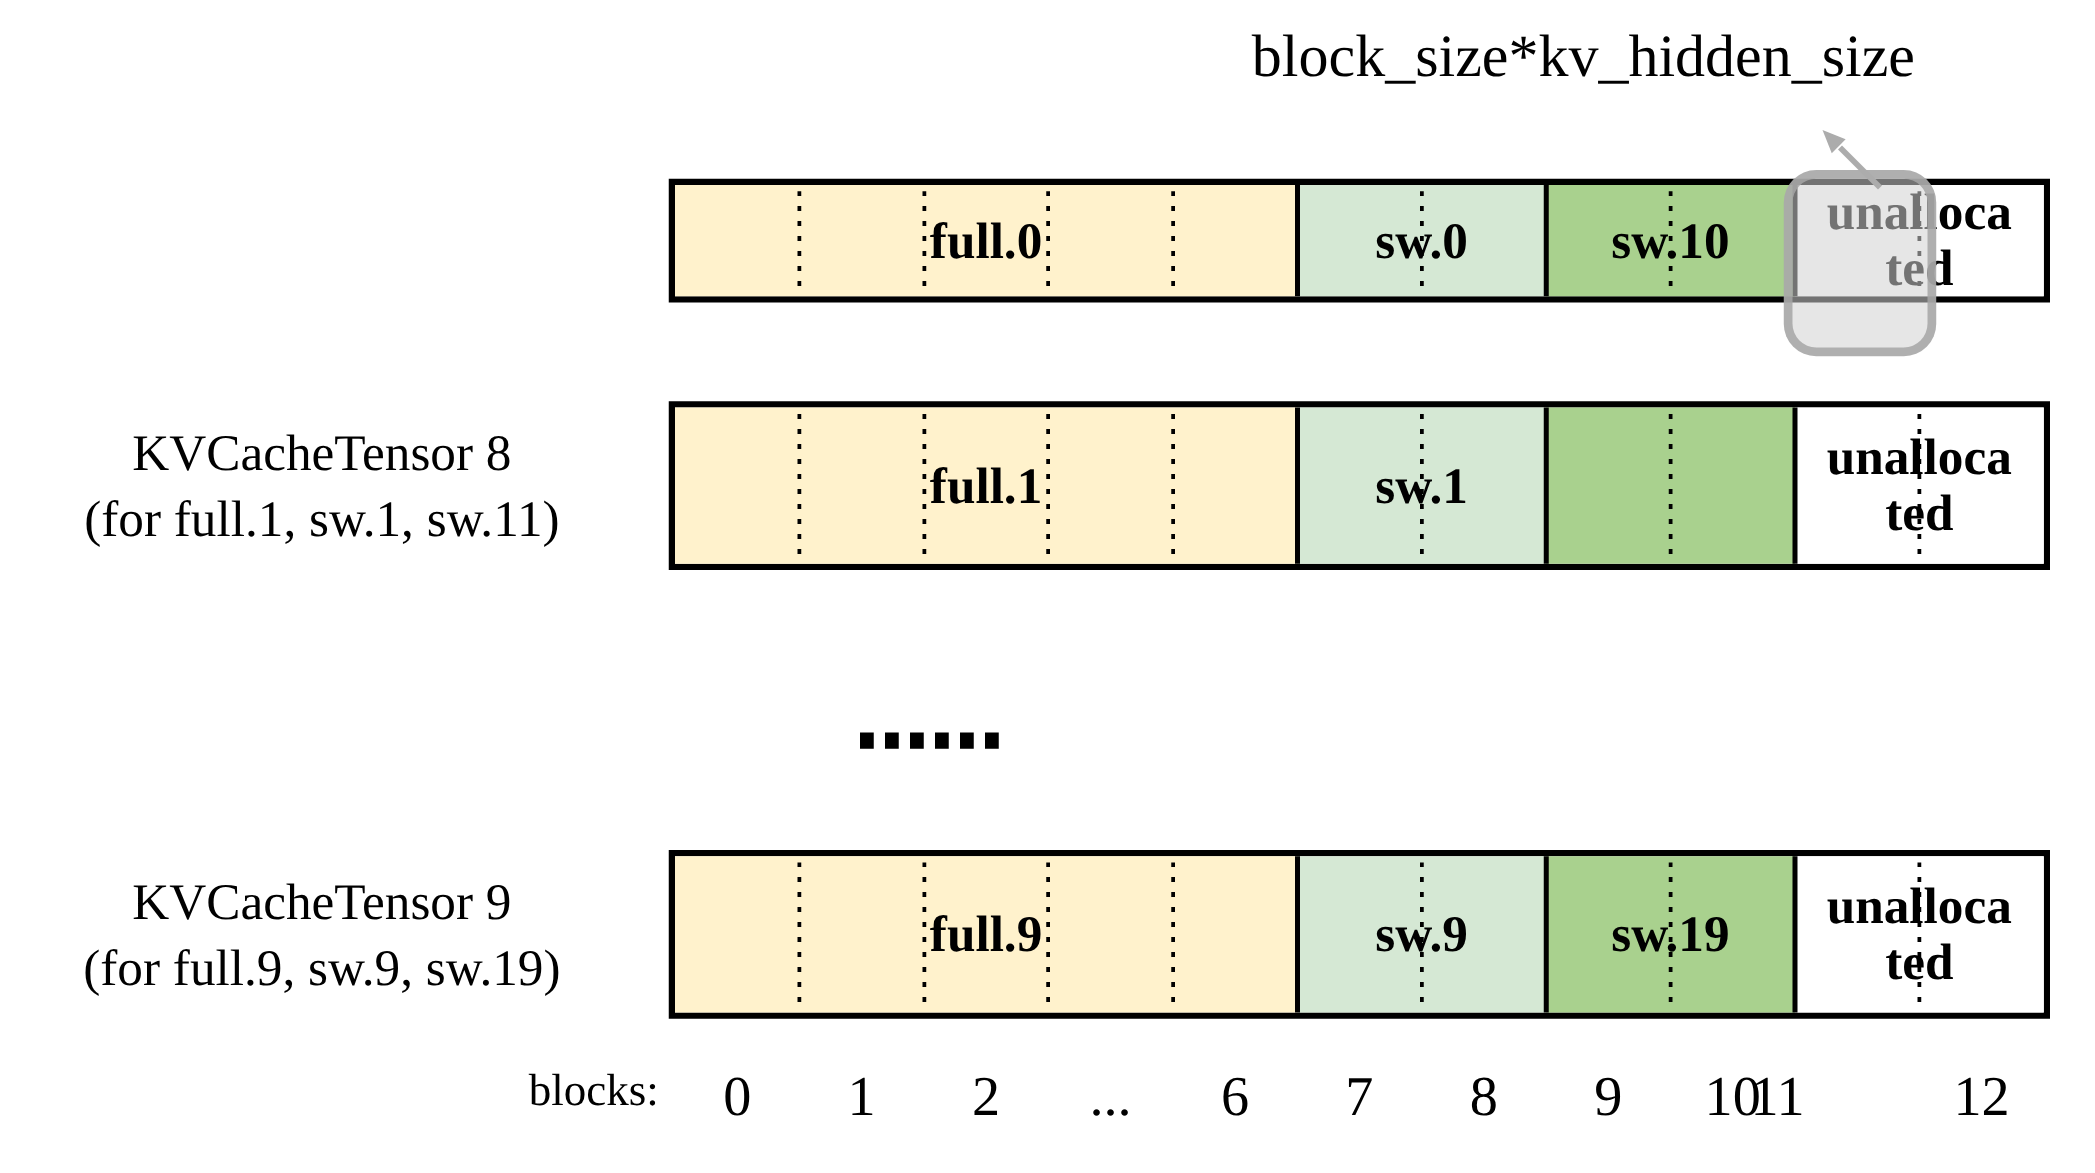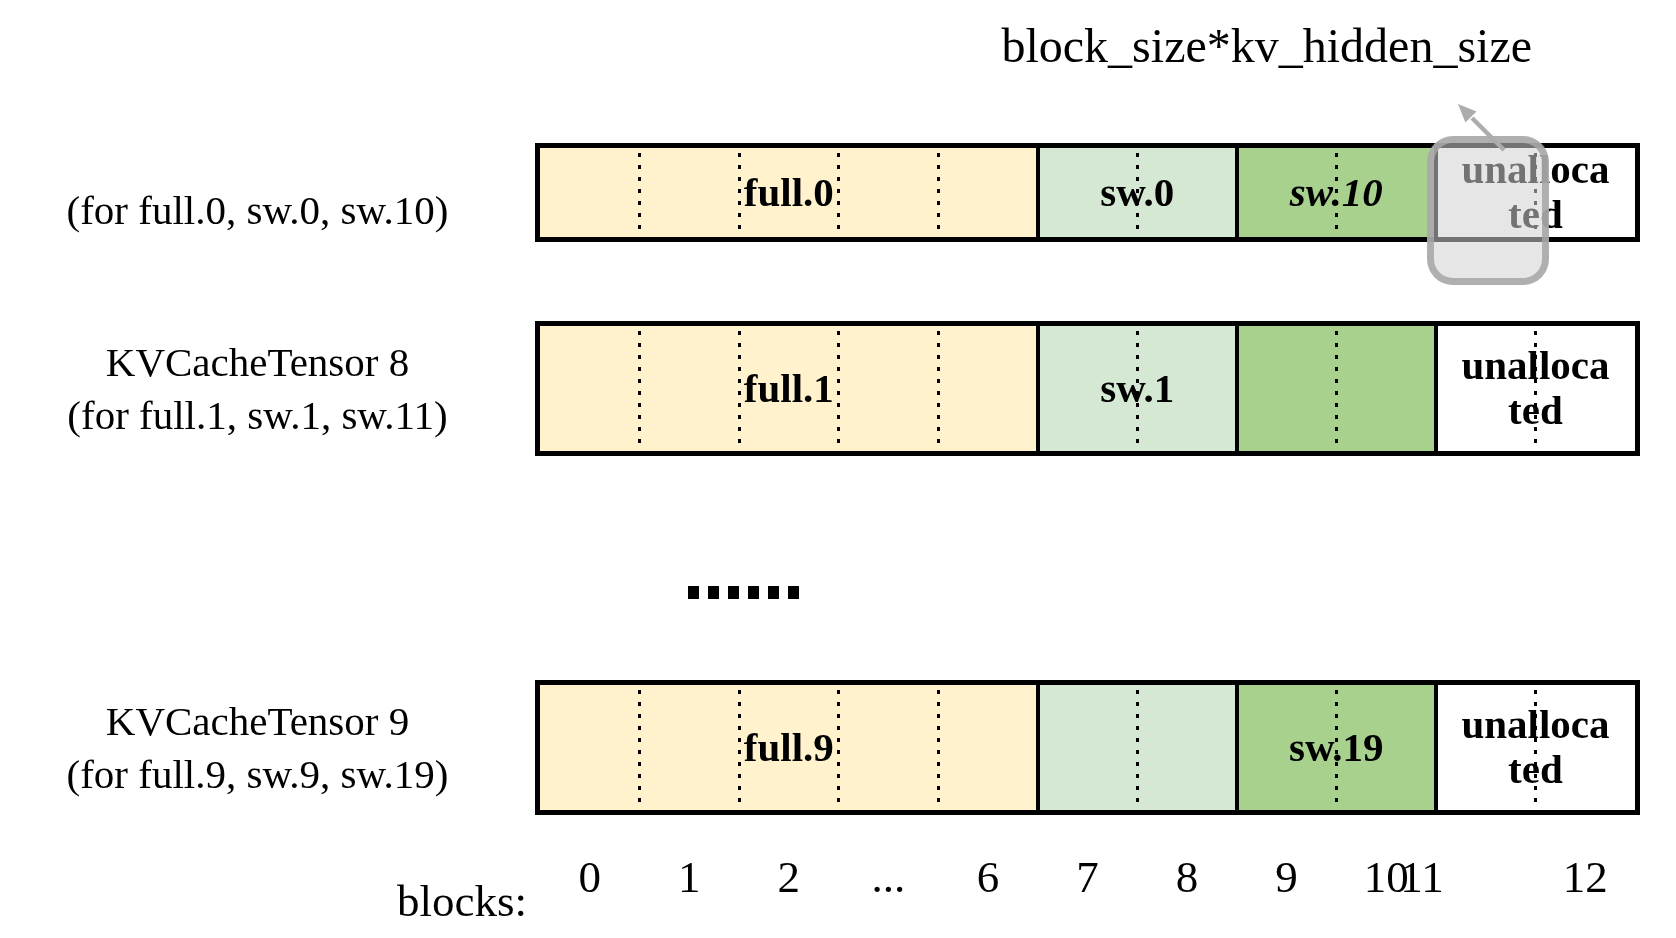--- a/index.html
+++ b/index.html
@@ -22,62 +22,61 @@
     background:repeating-linear-gradient(to bottom,#000 0 4px,transparent 4px 12px);
   }
   .seg-label{
     position:absolute;top:50%;left:50%;transform:translate(-50%,-50%);
     font-weight:bold;font-size:41px;line-height:1.12;text-align:center;z-index:3;white-space:pre-line;
   }
   .overlay{
     position:absolute;box-sizing:border-box;z-index:5;border-radius:26px;
   }
   .axis-label{
-    position:absolute;text-align:right;font-size:45px;white-space:nowrap;margin-top:24px;
+    position:absolute;text-align:right;font-size:36px;white-space:nowrap;
   }
   .tick{
     position:absolute;transform:translateX(-50%);font-size:45px;white-space:nowrap;
   }
   .annotation{
     position:absolute;font-size:48px;white-space:nowrap;text-align:right;
   }
   .dots{position:absolute;display:flex;gap:9px;align-items:center;}
   .dots i{display:block;width:11px;height:13px;}
   svg.arrow-layer{position:absolute;left:0;top:0;z-index:6;pointer-events:none;}
 </style>
 </head>
 <body>
 
 <div id="canvas">
 
   <div class="annotation" style="top:18px;right:144px;">block_size*kv_hidden_size</div>
 
   <div id="rows-root">
       <div class="row-label abs" style="left: 0px; top: 143px; width: 515px; height: 135px;">
-        <span>(for full.0, sw.0, sw.10)</span>
       </div>
       <div class="bar" style="left: 535px; top: 143px; width: 1105px; height: 99px; border-color: rgb(0, 0, 0);">
         <div class="seg" style="left: 0px; width: 497.727px; background: rgb(255, 242, 204);"></div>
         <div class="dotline" style="left: 98.0455px;"></div>
         <div class="dotline" style="left: 197.591px;"></div>
         <div class="dotline" style="left: 297.136px;"></div>
         <div class="dotline" style="left: 396.682px;"></div>
         <div class="abs" style="left: 0px; top: 0px; width: 497.727px; height: 100%; z-index: 3;">
           <span class="seg-label">full.0</span>
         </div>
         <div class="seg" style="left: 497.727px; width: 199.091px; background: rgb(213, 232, 212);"></div>
         <div class="seg-divider" style="left: 495.727px;"></div>
         <div class="dotline" style="left: 595.773px;"></div>
         <div class="abs" style="left: 497.727px; top: 0px; width: 199.091px; height: 100%; z-index: 3;">
           <span class="seg-label">sw.0</span>
         </div>
         <div class="seg" style="left: 696.818px; width: 199.091px; background: rgb(169, 209, 142);"></div>
         <div class="seg-divider" style="left: 694.818px;"></div>
         <div class="dotline" style="left: 794.864px;"></div>
-        <div class="abs" style="left: 696.818px; top: 0px; width: 199.091px; height: 100%; z-index: 3; font-style: italic;">
+        <div class="abs" style="left: 696.818px; top: 0px; width: 199.091px; height: 100%; z-index: 3;">
           <span class="seg-label">sw.10</span>
         </div>
         <div class="seg" style="left: 895.909px; width: 199.091px; background: rgb(255, 255, 255);"></div>
         <div class="seg-divider" style="left: 893.909px;"></div>
         <div class="dotline" style="left: 993.955px;"></div>
         <div class="abs" style="left: 895.909px; top: 0px; width: 199.091px; height: 100%; z-index: 3;">
           <span class="seg-label">unalloca
 ted</span>
         </div>
       </div>
@@ -121,20 +120,23 @@
         <div class="dotline" style="left: 98.0455px;"></div>
         <div class="dotline" style="left: 197.591px;"></div>
         <div class="dotline" style="left: 297.136px;"></div>
         <div class="dotline" style="left: 396.682px;"></div>
         <div class="abs" style="left: 0px; top: 0px; width: 497.727px; height: 100%; z-index: 3;">
           <span class="seg-label">full.9</span>
         </div>
         <div class="seg" style="left: 497.727px; width: 199.091px; background: rgb(213, 232, 212);"></div>
         <div class="seg-divider" style="left: 495.727px;"></div>
         <div class="dotline" style="left: 595.773px;"></div>
+        <div class="abs" style="left: 497.727px; top: 0px; width: 199.091px; height: 100%; z-index: 3;">
+          <span class="seg-label">sw.9</span>
+        </div>
         <div class="seg" style="left: 696.818px; width: 199.091px; background: rgb(169, 209, 142);"></div>
         <div class="seg-divider" style="left: 694.818px;"></div>
         <div class="dotline" style="left: 794.864px;"></div>
         <div class="abs" style="left: 696.818px; top: 0px; width: 199.091px; height: 100%; z-index: 3;">
           <span class="seg-label">sw.19</span>
         </div>
         <div class="seg" style="left: 895.909px; width: 199.091px; background: rgb(255, 255, 255);"></div>
         <div class="seg-divider" style="left: 893.909px;"></div>
         <div class="dotline" style="left: 993.955px;"></div>
         <div class="abs" style="left: 895.909px; top: 0px; width: 199.091px; height: 100%; z-index: 3;">

